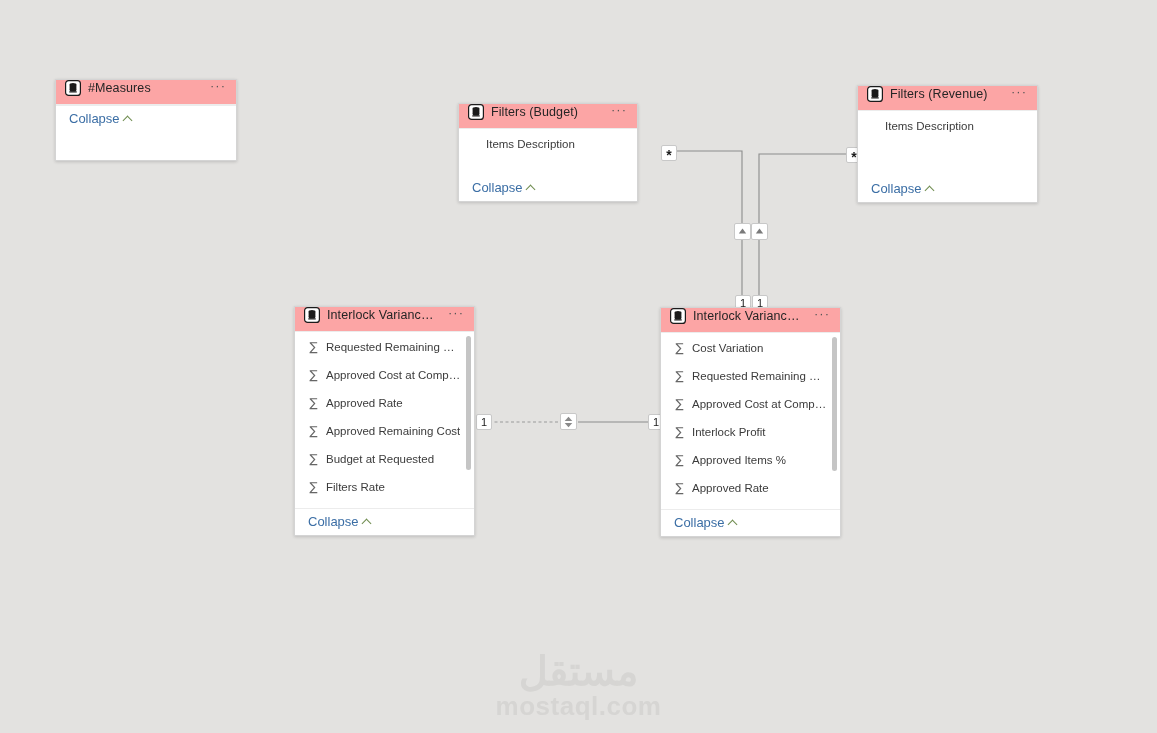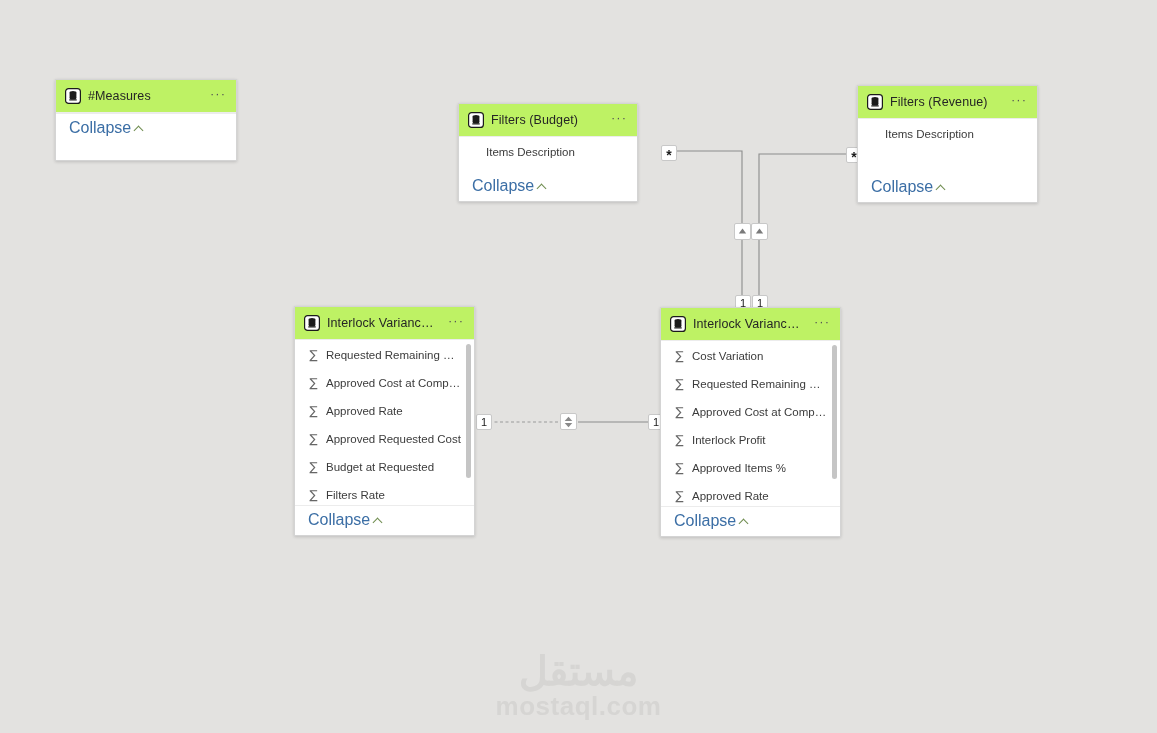--- a/index.html
+++ b/index.html
@@ -92,23 +92,23 @@
     box-shadow: 0 1px 3px rgba(0,0,0,0.16);
     box-sizing: border-box;
     display: flex;
     flex-direction: column;
     overflow: hidden;
   }
   .card-header {
     display: flex;
     align-items: center;
     gap: 7px;
-    padding: 8px 9px 8px 9px;
+    padding: 0 9px 8px 9px;
     border-bottom: 1px solid #ececec;
-    background: #bef264;
+    background: #fca5a5;
     flex: none;
   }
   .card-title {
     flex: 1 1 auto;
     font-size: 12.5px;
     color: #252525;
     white-space: nowrap;
     overflow: hidden;
     text-overflow: ellipsis;
     letter-spacing: 0.1px;
@@ -174,21 +174,21 @@
   .gap-med  .field-row { margin-bottom: 5.5px; }
 
   
   .collapse-row {
     flex: none;
     border-top: 1px solid #ececec;
     padding: 5px 0 6px 13px;
     display: flex;
     align-items: center;
     gap: 4px;
-    font-size: 16px;
+    font-size: 13px;
     color: #3b6ea5;
     cursor: default;
   }
   .collapse-row.noborder { border-top: none; }
   .chev {
     display: inline-block;
     width: 9px;
     height: 9px;
     position: relative;
   }
@@ -351,21 +351,21 @@
       <div class="field-row">
         <span class="sigma">∑</span>
         <span class="fld-label">Approved Cost at Completion</span>
       </div>
       <div class="field-row">
         <span class="sigma">∑</span>
         <span class="fld-label">Approved Rate</span>
       </div>
       <div class="field-row">
         <span class="sigma">∑</span>
-        <span class="fld-label">Approved Requested Cost</span>
+        <span class="fld-label">Approved Remaining Cost</span>
       </div>
       <div class="field-row">
         <span class="sigma">∑</span>
         <span class="fld-label">Budget at Requested</span>
       </div>
       <div class="field-row">
         <span class="sigma">∑</span>
         <span class="fld-label">Filters Rate</span>
       </div>
 

